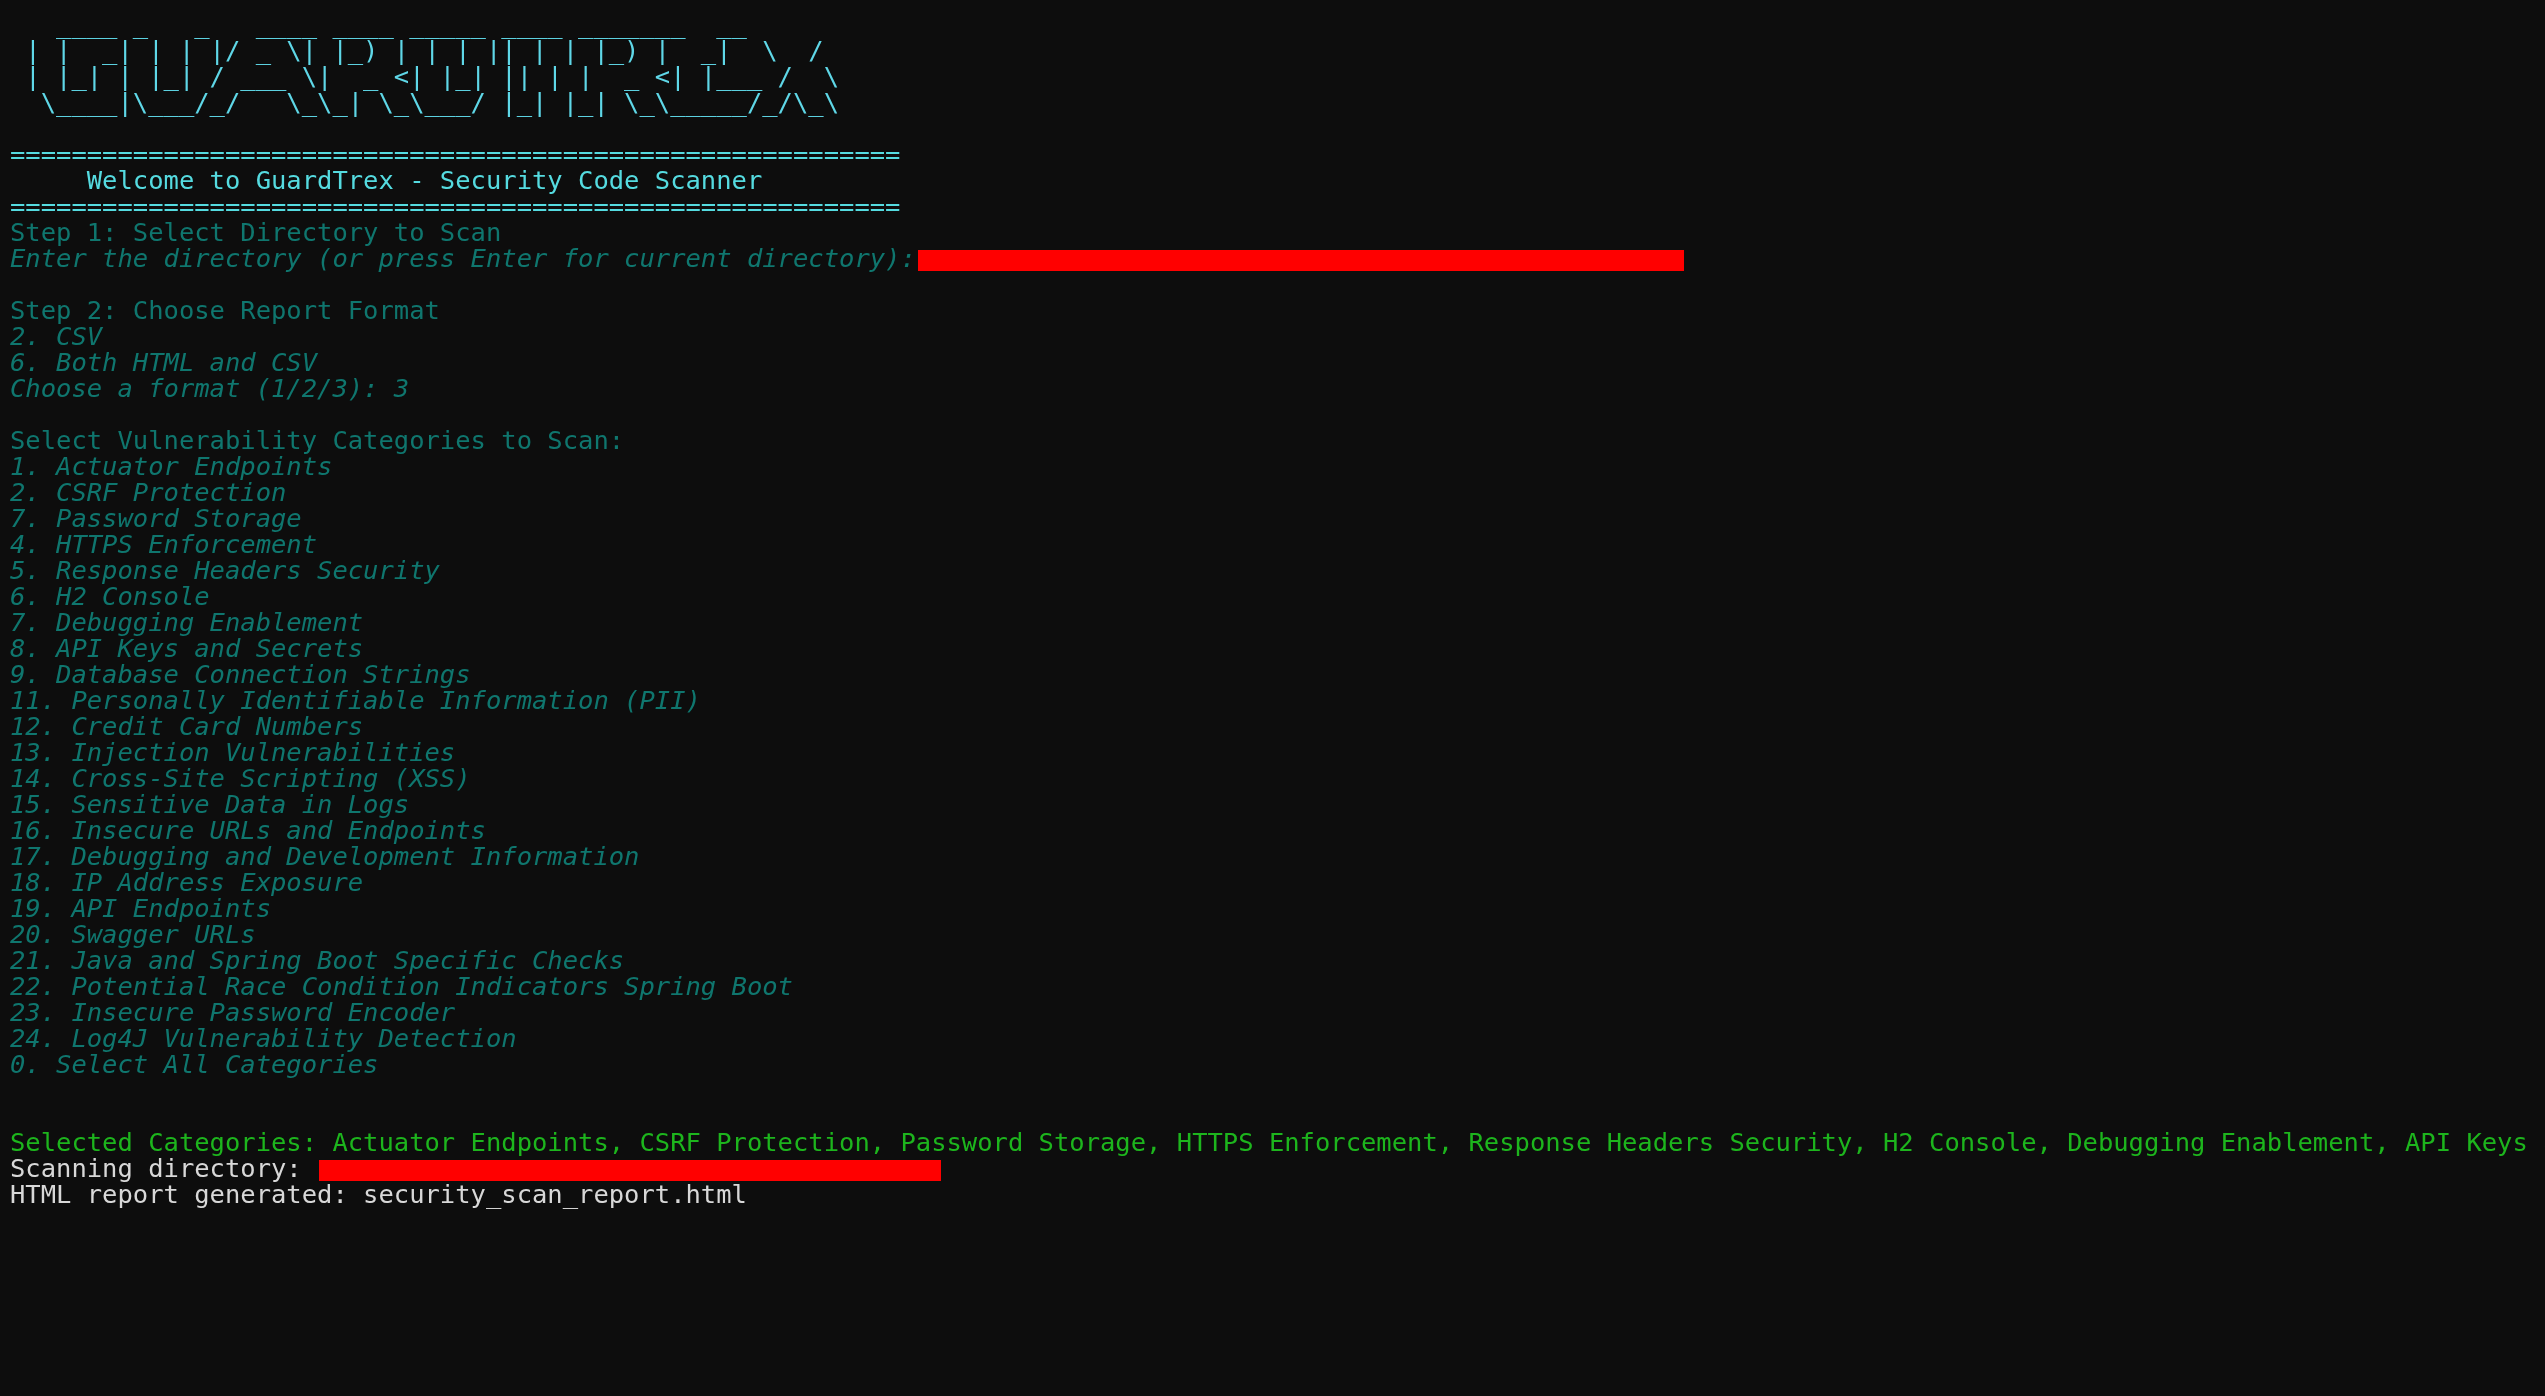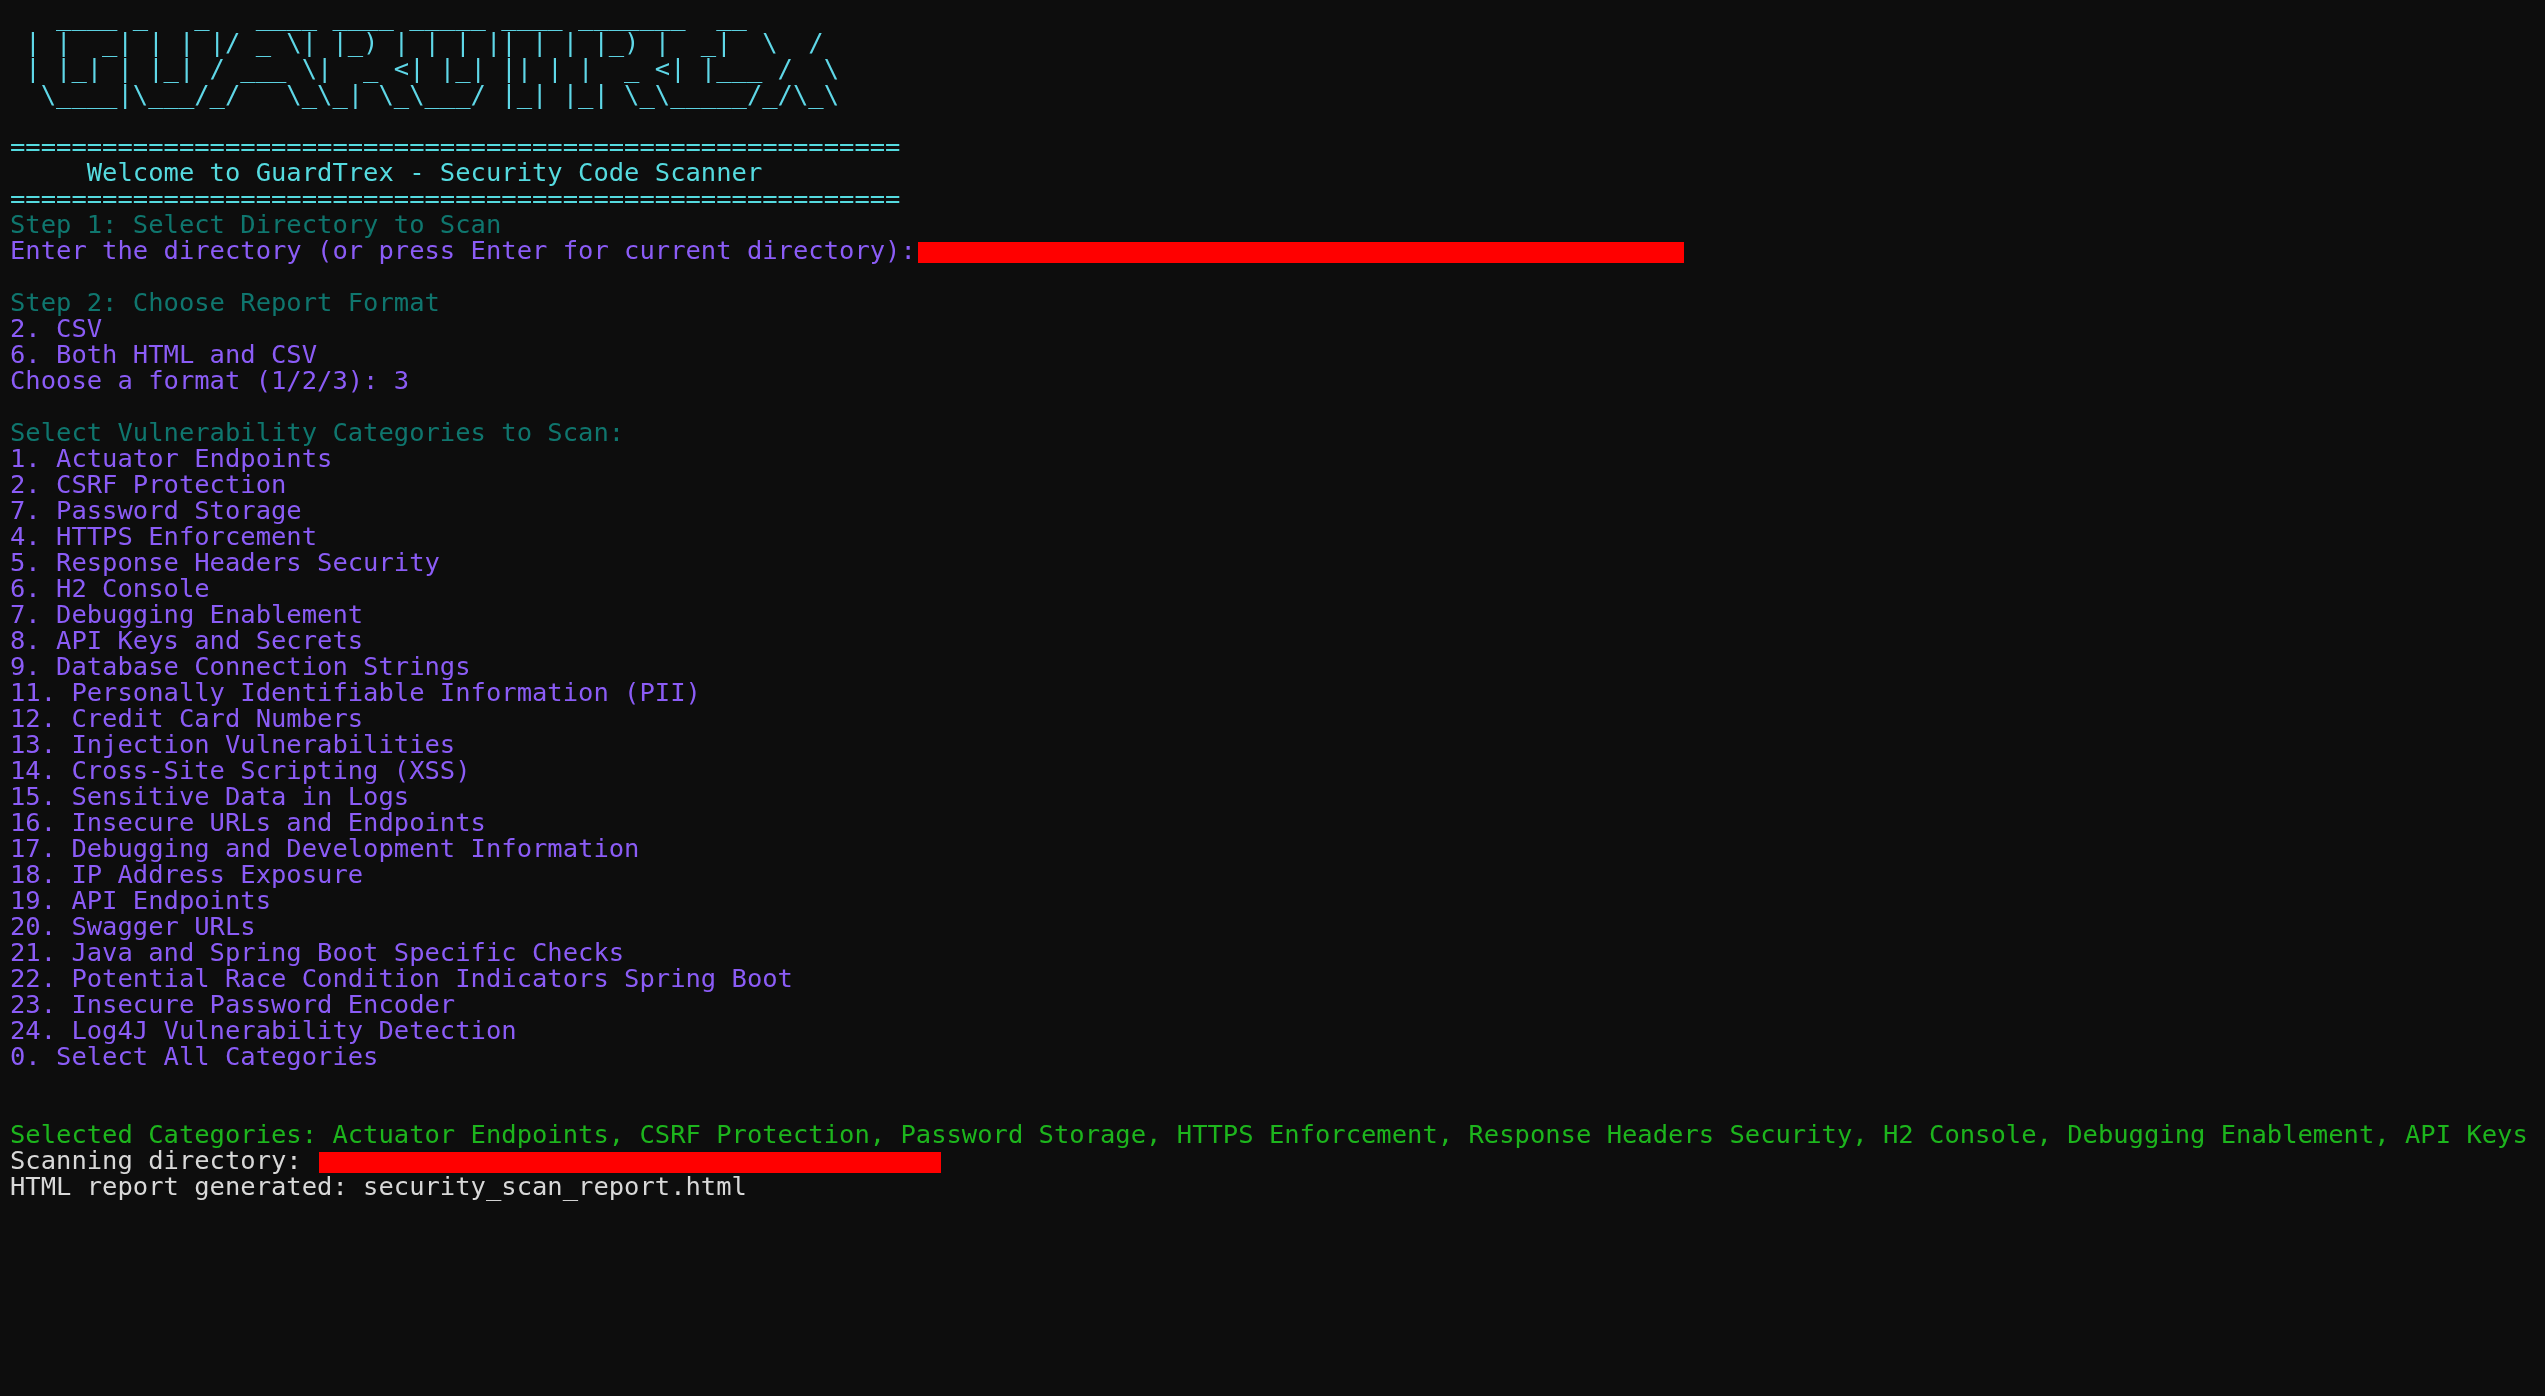--- a/index.html
+++ b/index.html
@@ -11,42 +11,42 @@
     overflow: hidden;
   }
   body {
     font-family: "DejaVu Sans Mono", "Liberation Mono", monospace;
     font-size: 25.5px;
     line-height: 26px;
     letter-spacing: 0px;
     -webkit-font-smoothing: antialiased;
   }
   #term {
-    padding: 3px 0px 0px 10px;
+    padding: 11px 0px 0px 10px;
     box-sizing: border-box;
     width: 2143px;
     height: 1396px;
   }
   pre.ln {
     margin: 0;
     padding: 0;
     font-family: "DejaVu Sans Mono", "Liberation Mono", monospace;
     font-size: 25.5px;
     line-height: 26px;
     white-space: pre;
     letter-spacing: 0;
   }
   .ascii {
     color: #5fd7e7;
     font-size: 25.5px;
     line-height: 26px;
   }
   .cyan   { color: #55dbe0; }
   .blue   { color: #0f766e; }
-  .yellow { color: #8b5cf6; }
+  .yellow { color: #0f766e; font-style: italic; }
   .green  { color: #1db51d; }
   .white  { color: #d8d8d8; }
   .spacer { height: 26px; }
   .redact {
     display: inline-block;
     background: #ff0000;
     height: 21px;
     vertical-align: -4px;
     margin-left: 2px;
   }

